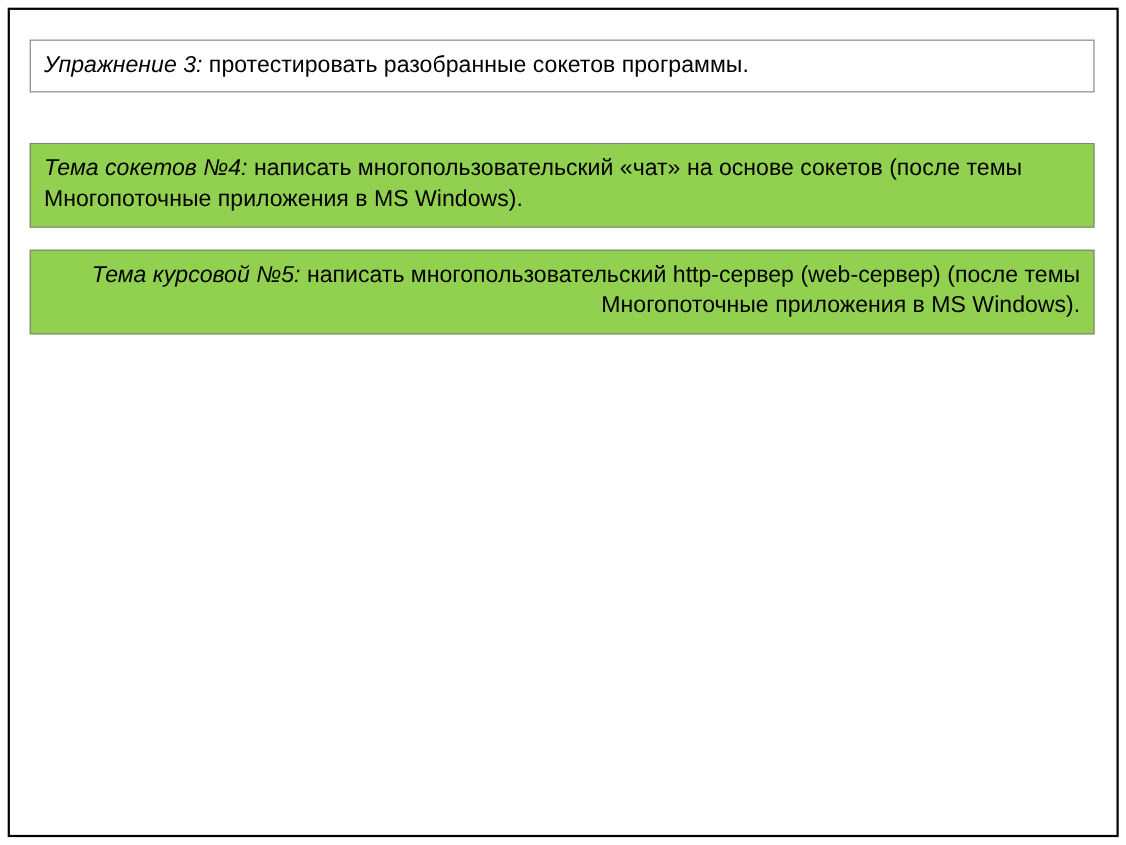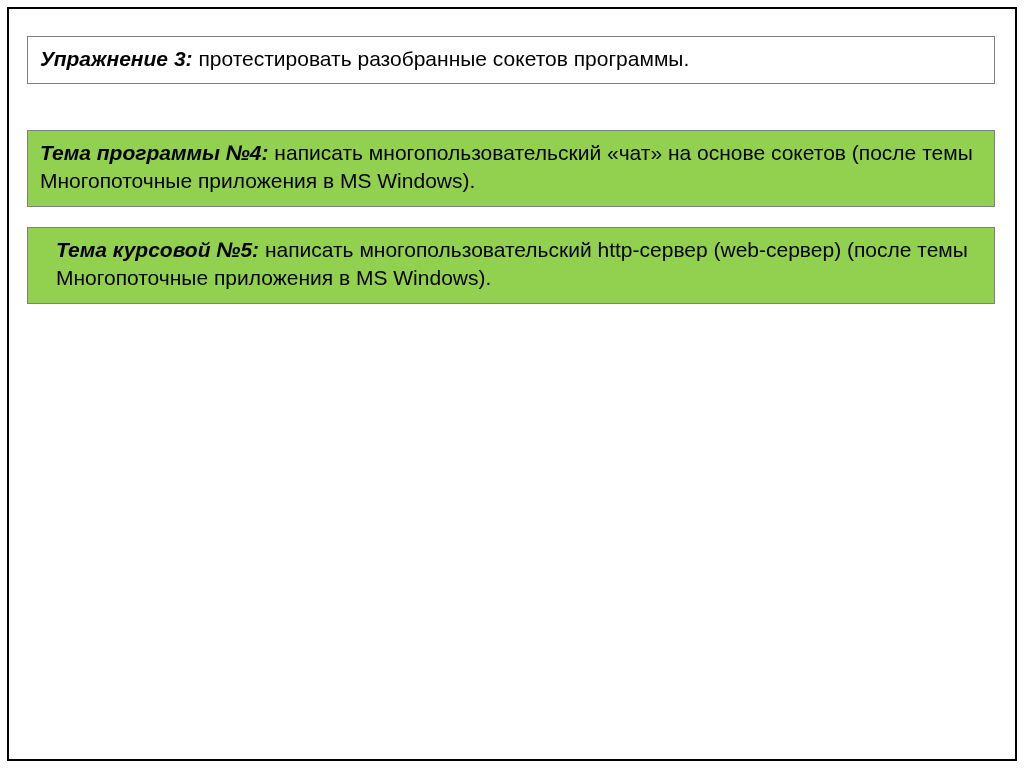--- a/index.html
+++ b/index.html
@@ -41,45 +41,46 @@
       background: #92d14f;
       padding: 8px 12px 10px 12px;
     }
     .green-box-2 {
       position: absolute;
       left: 18px;
       top: 218px;
       width: 968px;
       border: 1px solid #808080;
       background: #92d14f;
-      padding: 8px 12px 10px 28px;
+      padding: 8px 12px 10px 12px;
+      text-align: right;
     }
     .box-text {
       font-size: 21px;
       line-height: 1.35;
       color: #000000;
     }
     .bold-italic {
-      font-weight: bold;
+      font-weight: normal;
       font-style: italic;
     }
   </style>
 </head>
 <body>
 
 <div class="slide-frame">
   <div class="white-box">
     <div class="box-text">
       <span class="bold-italic">Упражнение 3:</span><span> протестировать разобранные сокетов программы.</span>
     </div>
   </div>
 
   <div class="green-box-1">
     <div class="box-text">
-      <span class="bold-italic">Тема программы №4:</span><span> написать многопользовательский «чат» на основе сокетов (после темы Многопоточные приложения в MS Windows).</span>
+      <span class="bold-italic">Тема сокетов №4:</span><span> написать многопользовательский «чат» на основе сокетов (после темы Многопоточные приложения в MS Windows).</span>
     </div>
   </div>
 
   <div class="green-box-2">
     <div class="box-text">
       <span class="bold-italic">Тема курсовой №5:</span><span> написать многопользовательский http-сервер (web-сервер)  (после темы Многопоточные приложения в MS Windows).</span>
     </div>
   </div>
 </div>
 

